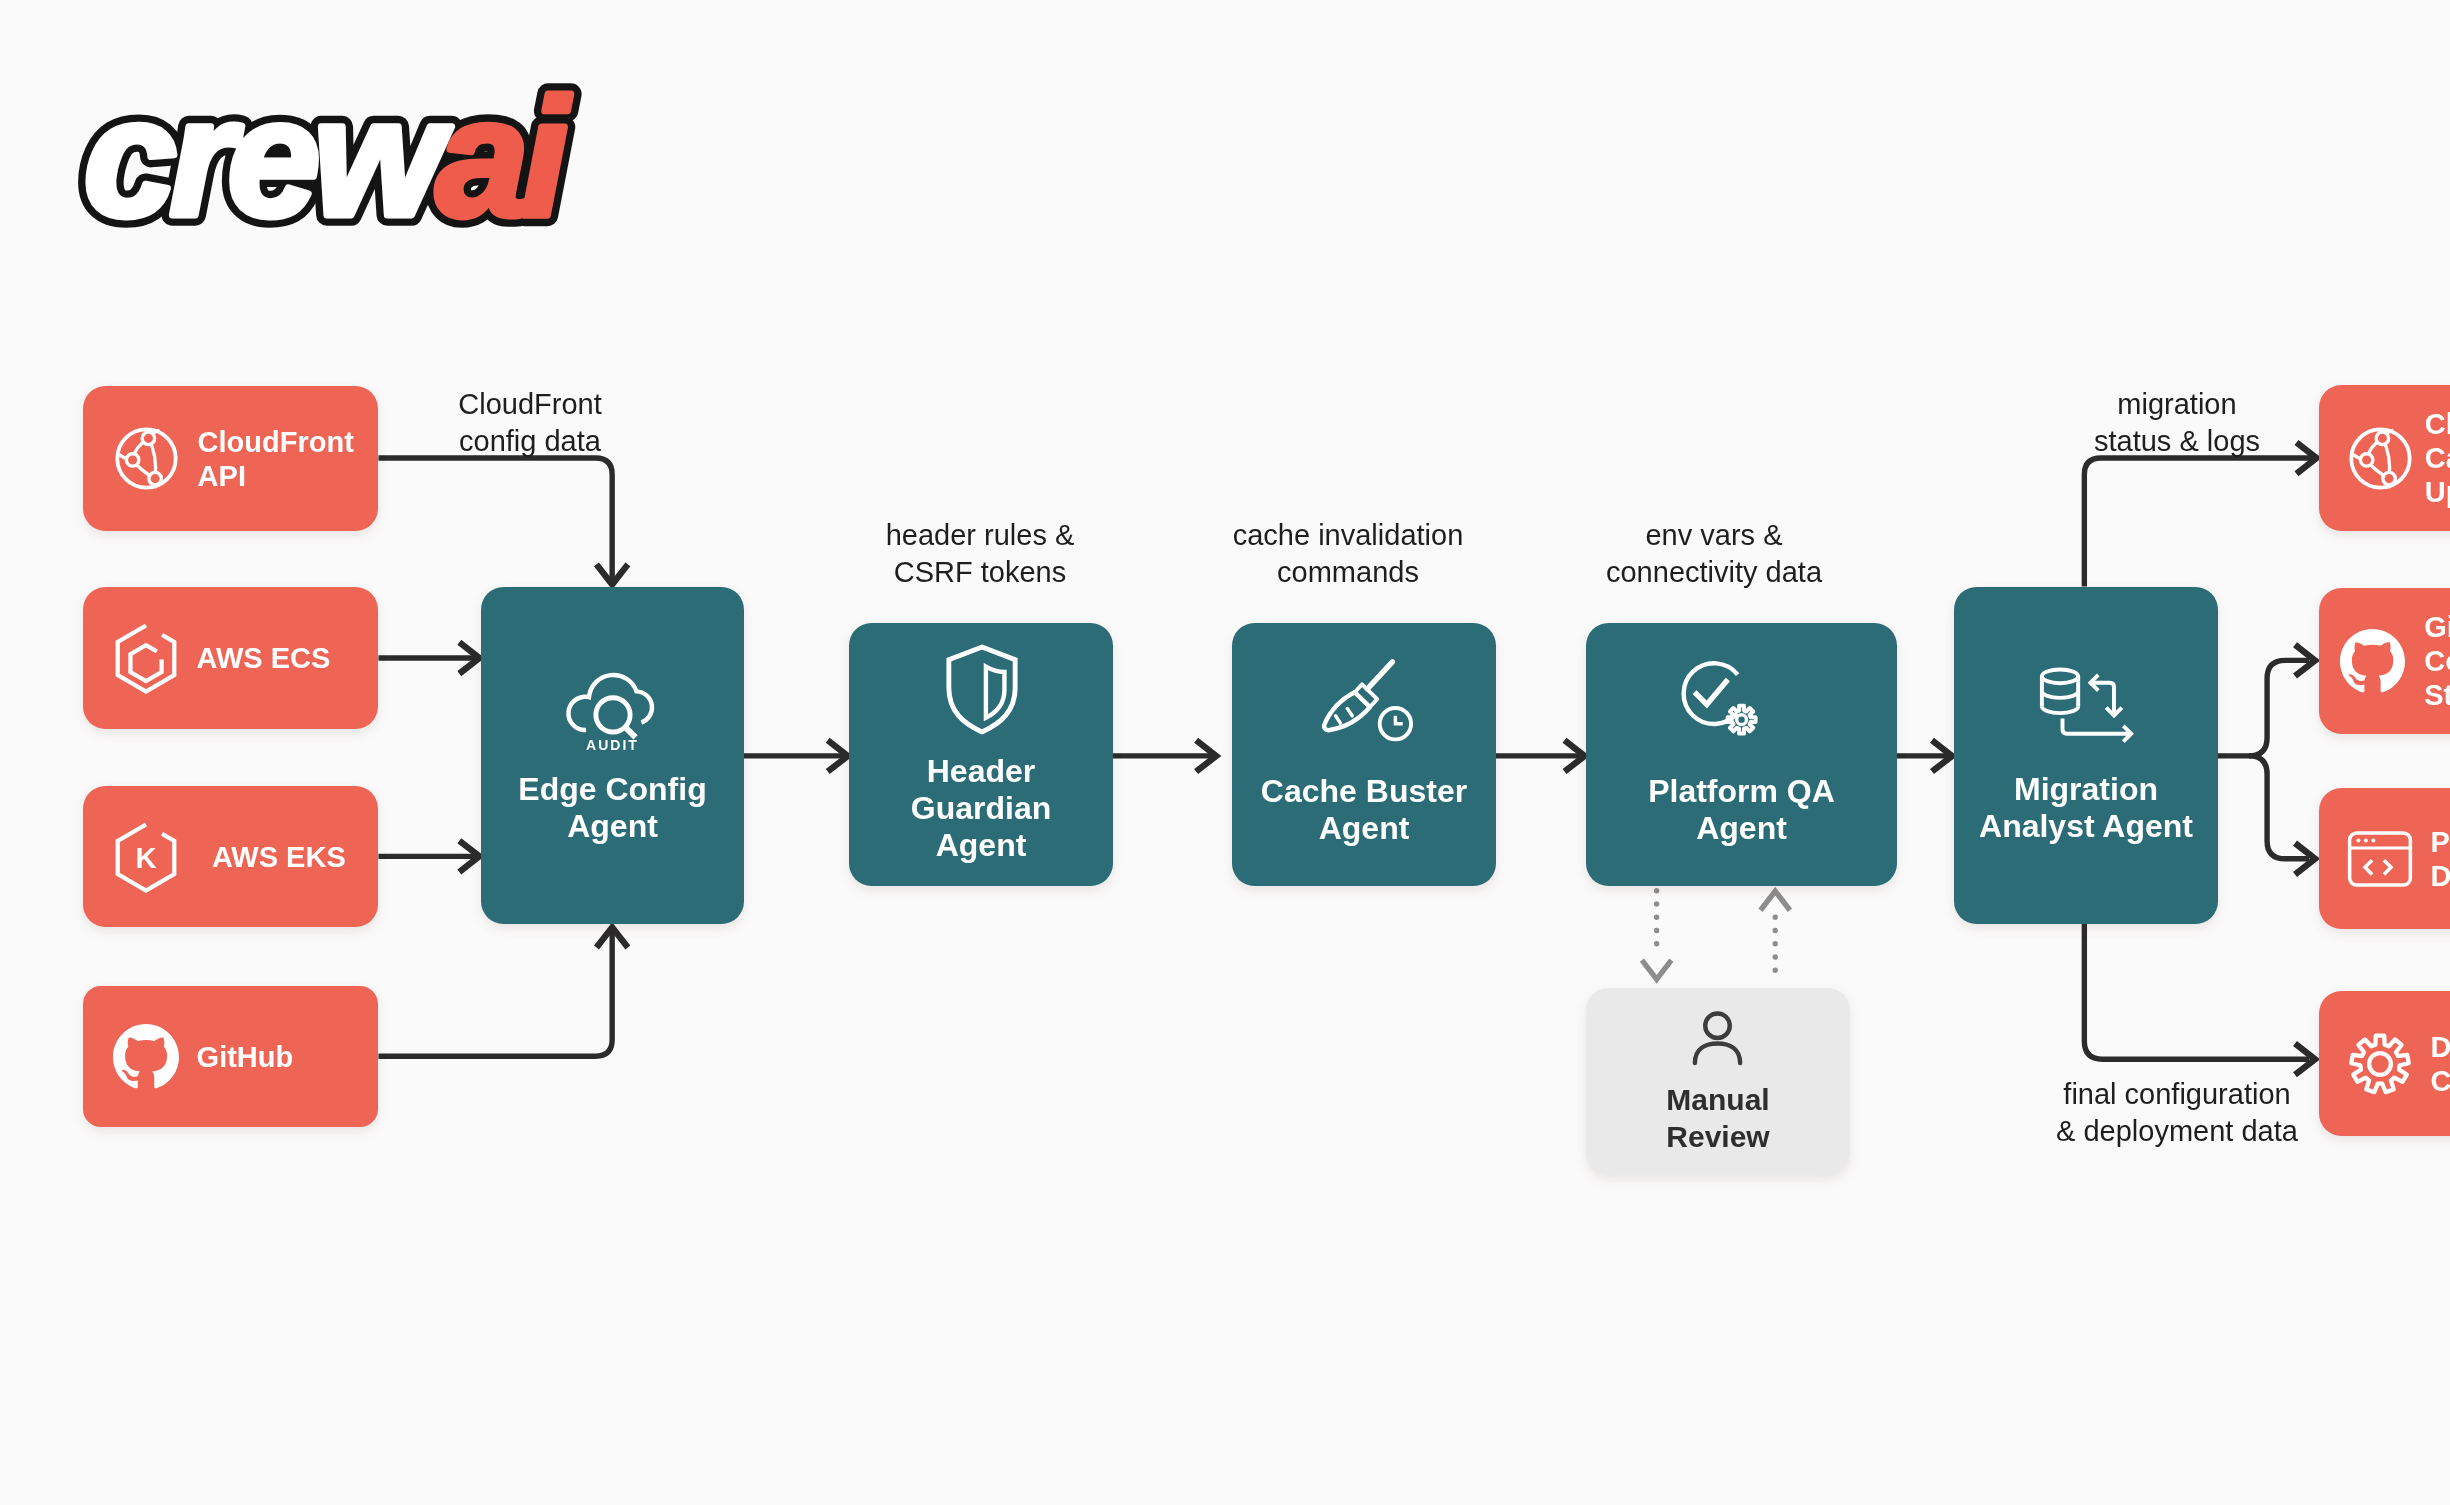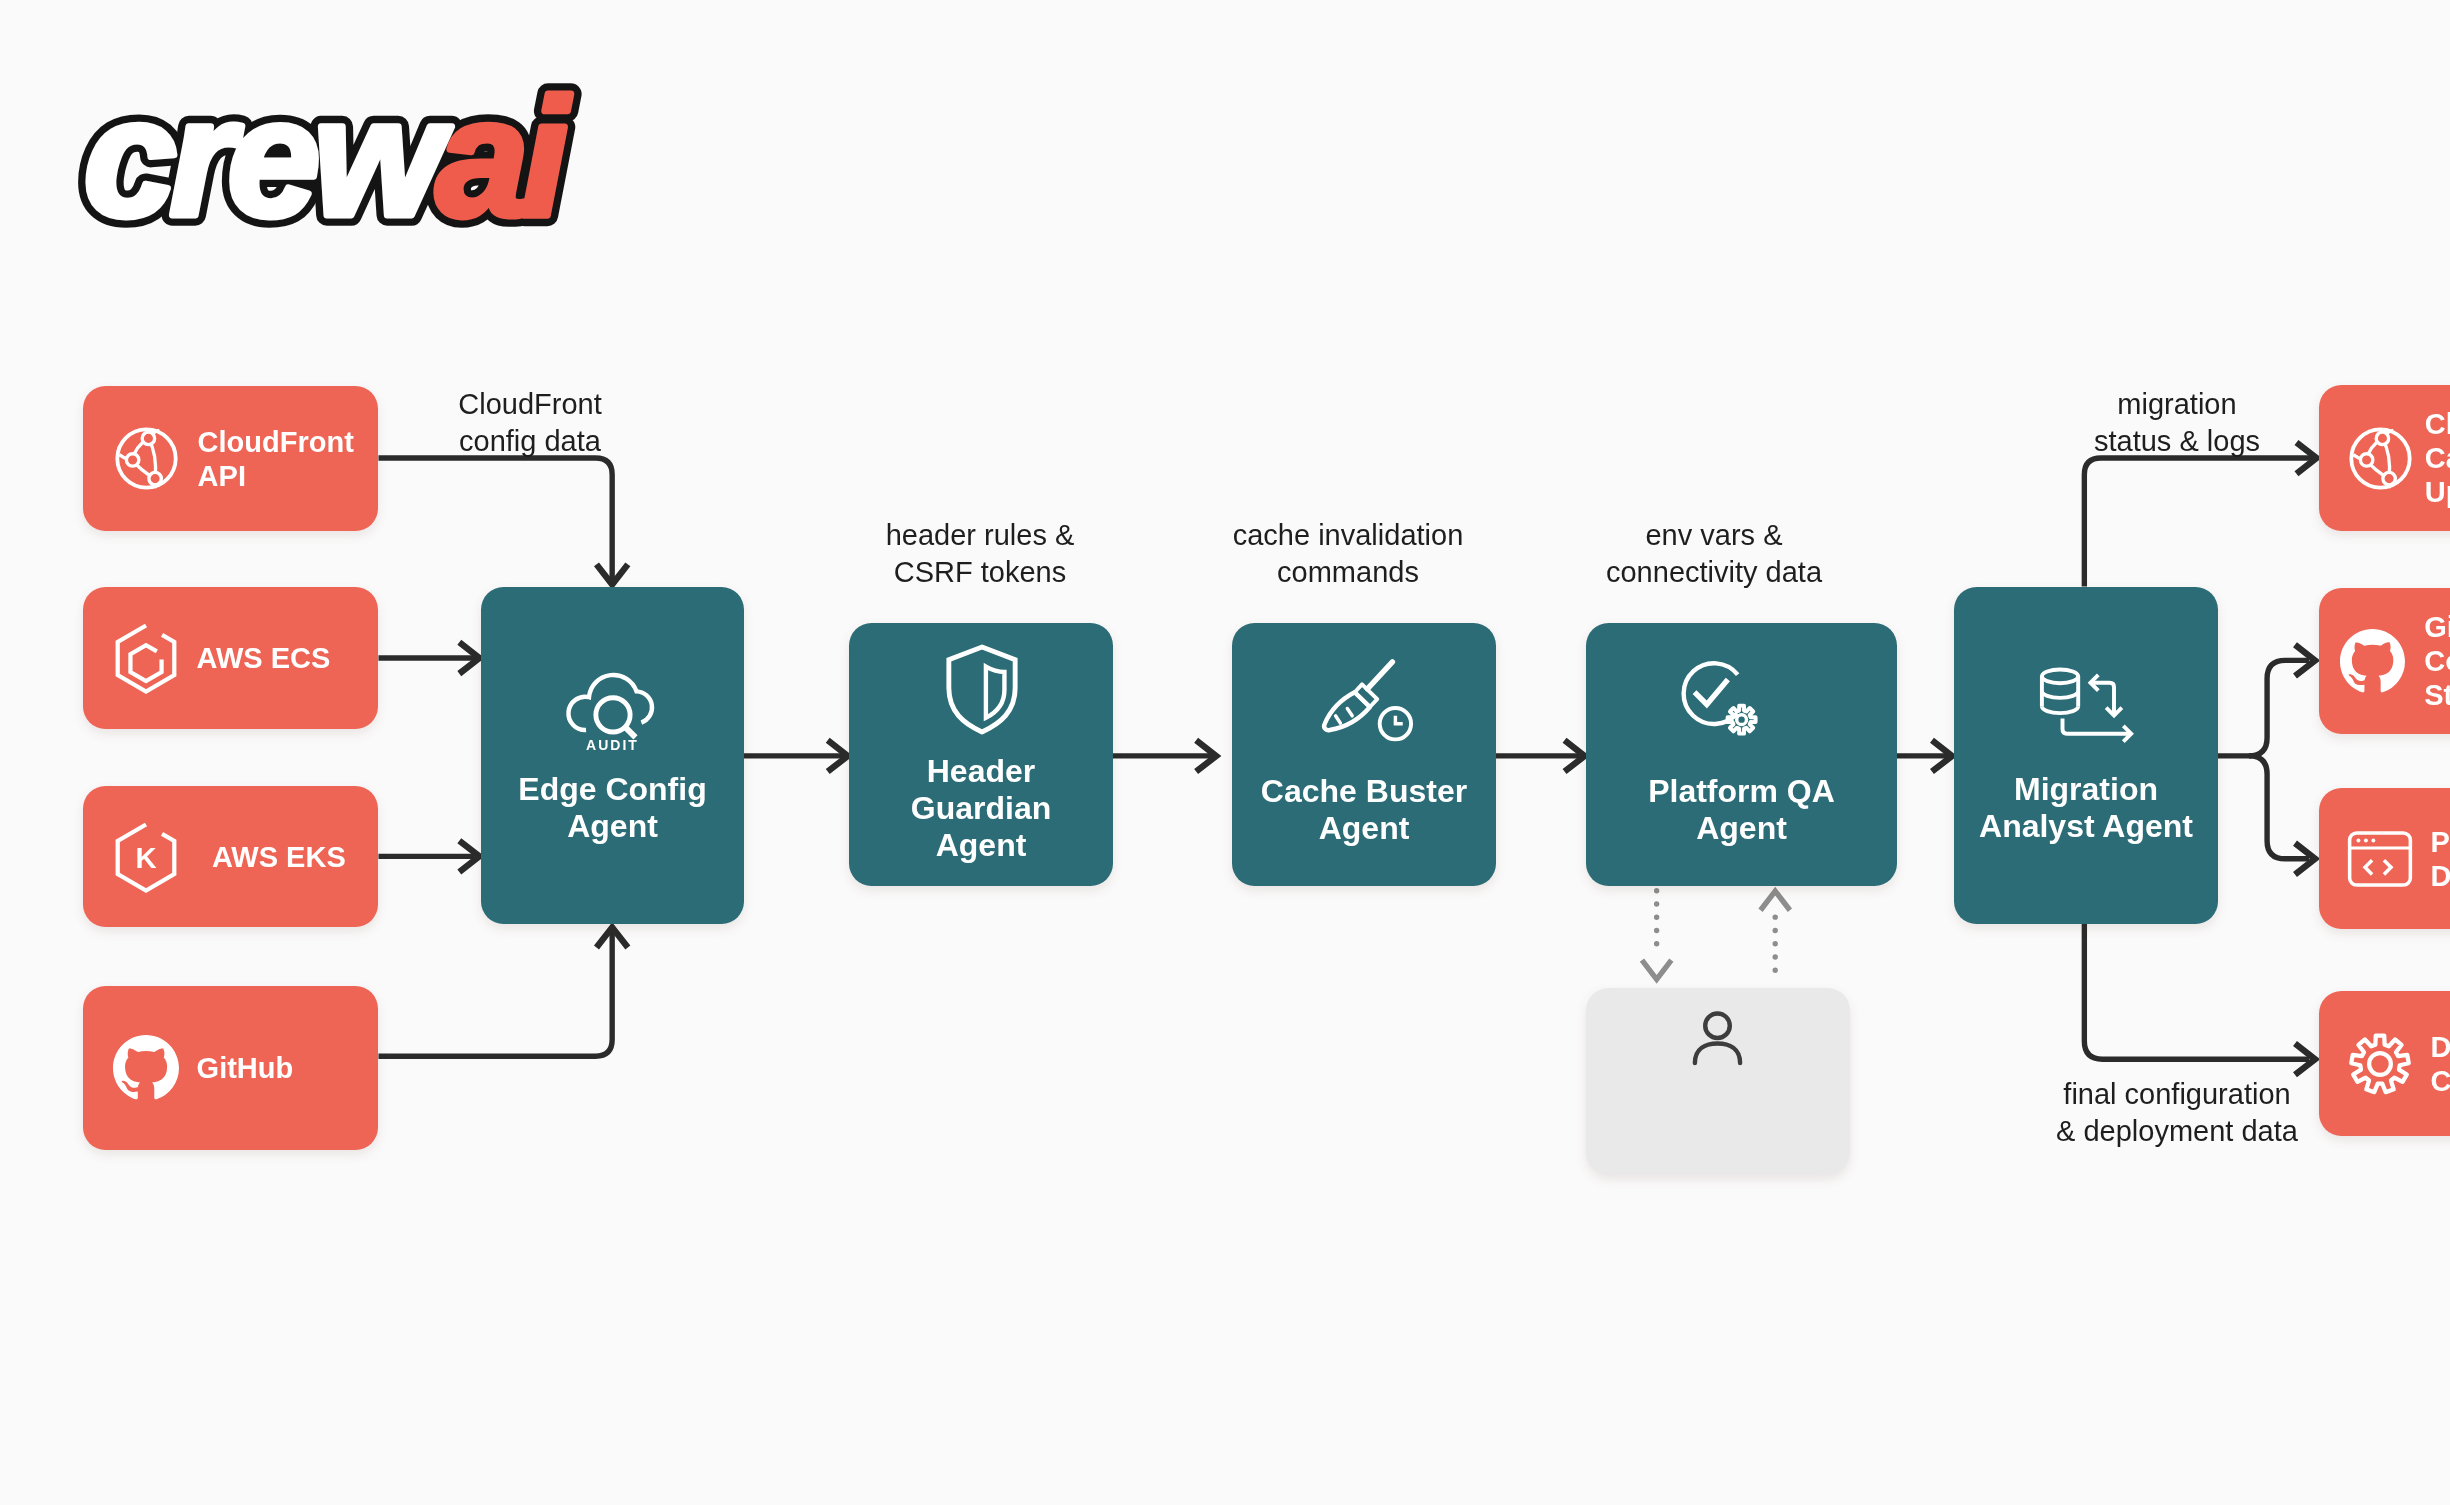--- a/index.html
+++ b/index.html
@@ -97,21 +97,21 @@
 </div>
 
 <div class="box red rrow" style="left:83px;top:786px;width:295px;height:141px;padding-left:30px;box-sizing:border-box;">
   <svg class="ic" width="66" height="72" viewBox="0 0 140 152" fill="none" stroke="#fff">
     <path d="M 70 7 L 10 42 V 112 L 70 147 L 130 112 V 42 L 104 27" stroke-width="9"></path>
     <text x="70" y="99" text-anchor="middle" font-size="62" font-weight="bold" fill="#fff" stroke="none" font-family="Liberation Sans">K</text>
   </svg>
   <div class="btxt" style="margin-left:33px;">AWS EKS</div>
 </div>
 
-<div class="box red rrow" style="left:83px;top:986px;width:295px;height:164px;padding-left:30px;box-sizing:border-box;">
+<div class="box red rrow" style="left:83px;top:986px;width:295px;height:141px;padding-left:30px;box-sizing:border-box;border-radius:18px;">
   <svg class="ic" width="66" height="66" viewBox="0 0 16 16">
     <path fill="#fff" d="M8 0C3.58 0 0 3.58 0 8c0 3.54 2.29 6.53 5.47 7.59.4.07.55-.17.55-.38 0-.19-.01-.82-.01-1.49-2.01.37-2.53-.49-2.69-.94-.09-.23-.48-.94-.82-1.13-.28-.15-.68-.52-.01-.53.63-.01 1.08.58 1.23.82.72 1.21 1.87.87 2.33.66.07-.52.28-.87.51-1.07-1.78-.2-3.64-.89-3.64-3.95 0-.87.31-1.59.82-2.15-.08-.2-.36-1.02.08-2.12 0 0 .67-.21 2.2.82.64-.18 1.32-.27 2-.27s1.36.09 2 .27c1.53-1.04 2.2-.82 2.2-.82.44 1.1.16 1.92.08 2.12.51.56.82 1.27.82 2.15 0 3.07-1.87 3.75-3.65 3.95.29.25.54.73.54 1.48 0 1.07-.01 1.93-.01 2.2 0 .21.15.46.55.38A8.01 8.01 0 0 0 16 8c0-4.42-3.58-8-8-8z"></path>
   </svg>
   <div class="btxt" style="margin-left:17.6px;">GitHub</div>
 </div>
 
 <div class="box red rrow" style="left:2319px;top:385px;width:294px;height:146px;padding-left:28px;box-sizing:border-box;">
   <svg class="ic" width="67" height="67" viewBox="0 0 140 140" fill="none" stroke="#fff">
     <circle cx="70" cy="70" r="61" stroke-width="8"></circle>
     <path d="M 74 28 Q 45 46 41 73 M 41 73 Q 56 94 88 112 M 74 28 Q 93 62 88 112" stroke-width="7"></path>
@@ -216,14 +216,16 @@
   </svg>
   <div class="ttxt" style="top:221px;">Migration
 Analyst Agent</div>
 </div>
 
 <div class="box gray" style="left:1586px;top:988px;width:264px;height:187px;">
   <svg class="abs" style="left:102px;top:22.5px" width="59" height="57" viewBox="0 0 120 116" fill="none" stroke="#3d3d3d">
     <circle cx="60" cy="30" r="25" stroke-width="9"></circle>
     <path d="M 14 106 C 14 76 36 66 60 66 C 84 66 106 76 106 106" stroke-width="9" stroke-linecap="round"></path>
   </svg>
+  <div class="ttxt" style="top:130px;color:#2e2e2e;font-size:30px;line-height:37px;">Manual
+Review</div>
 </div>
 
 
 </body></html>

